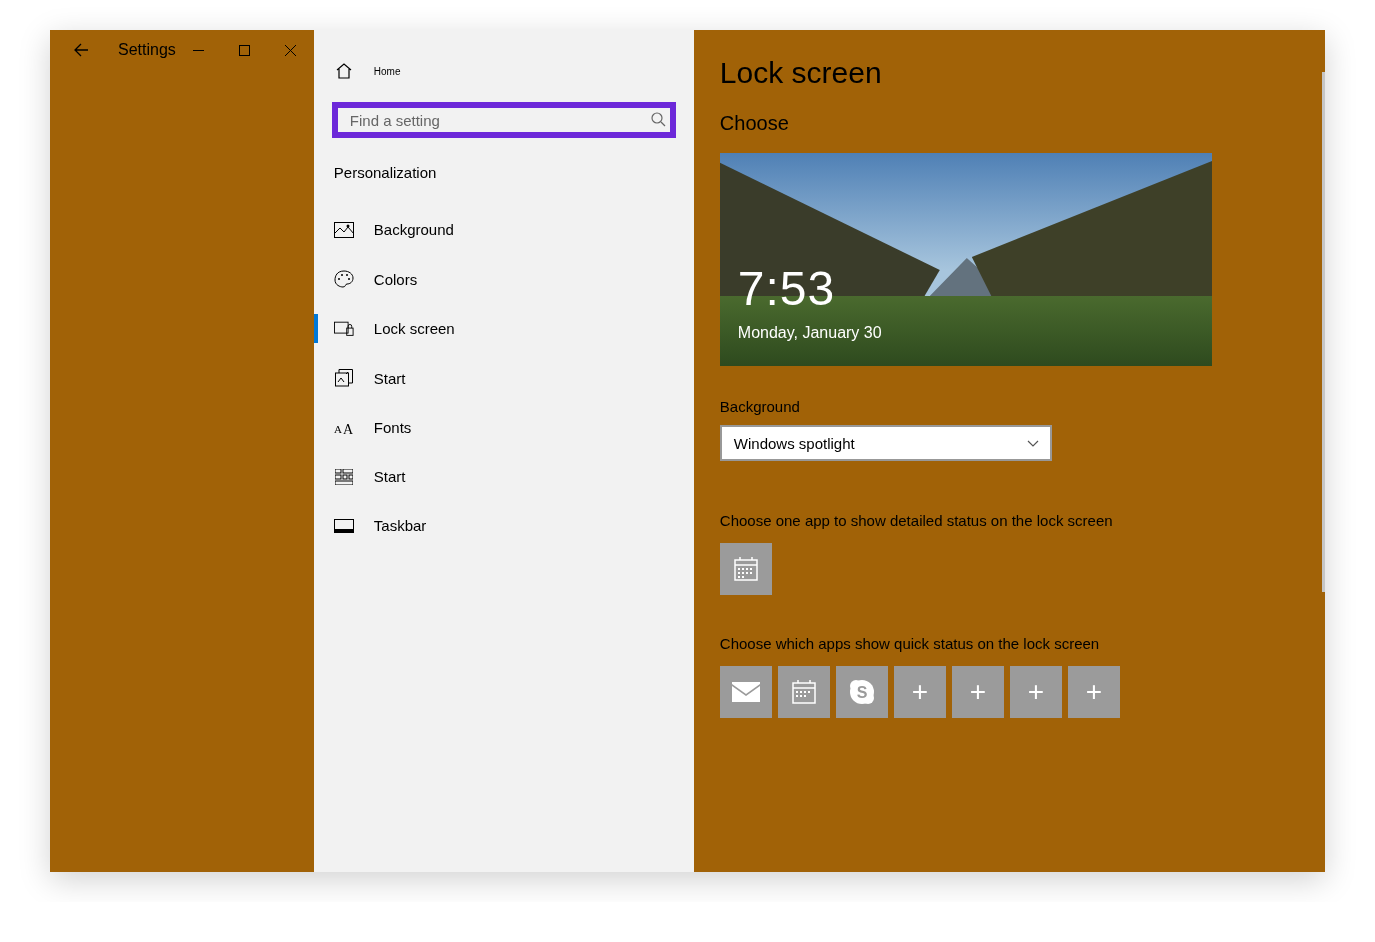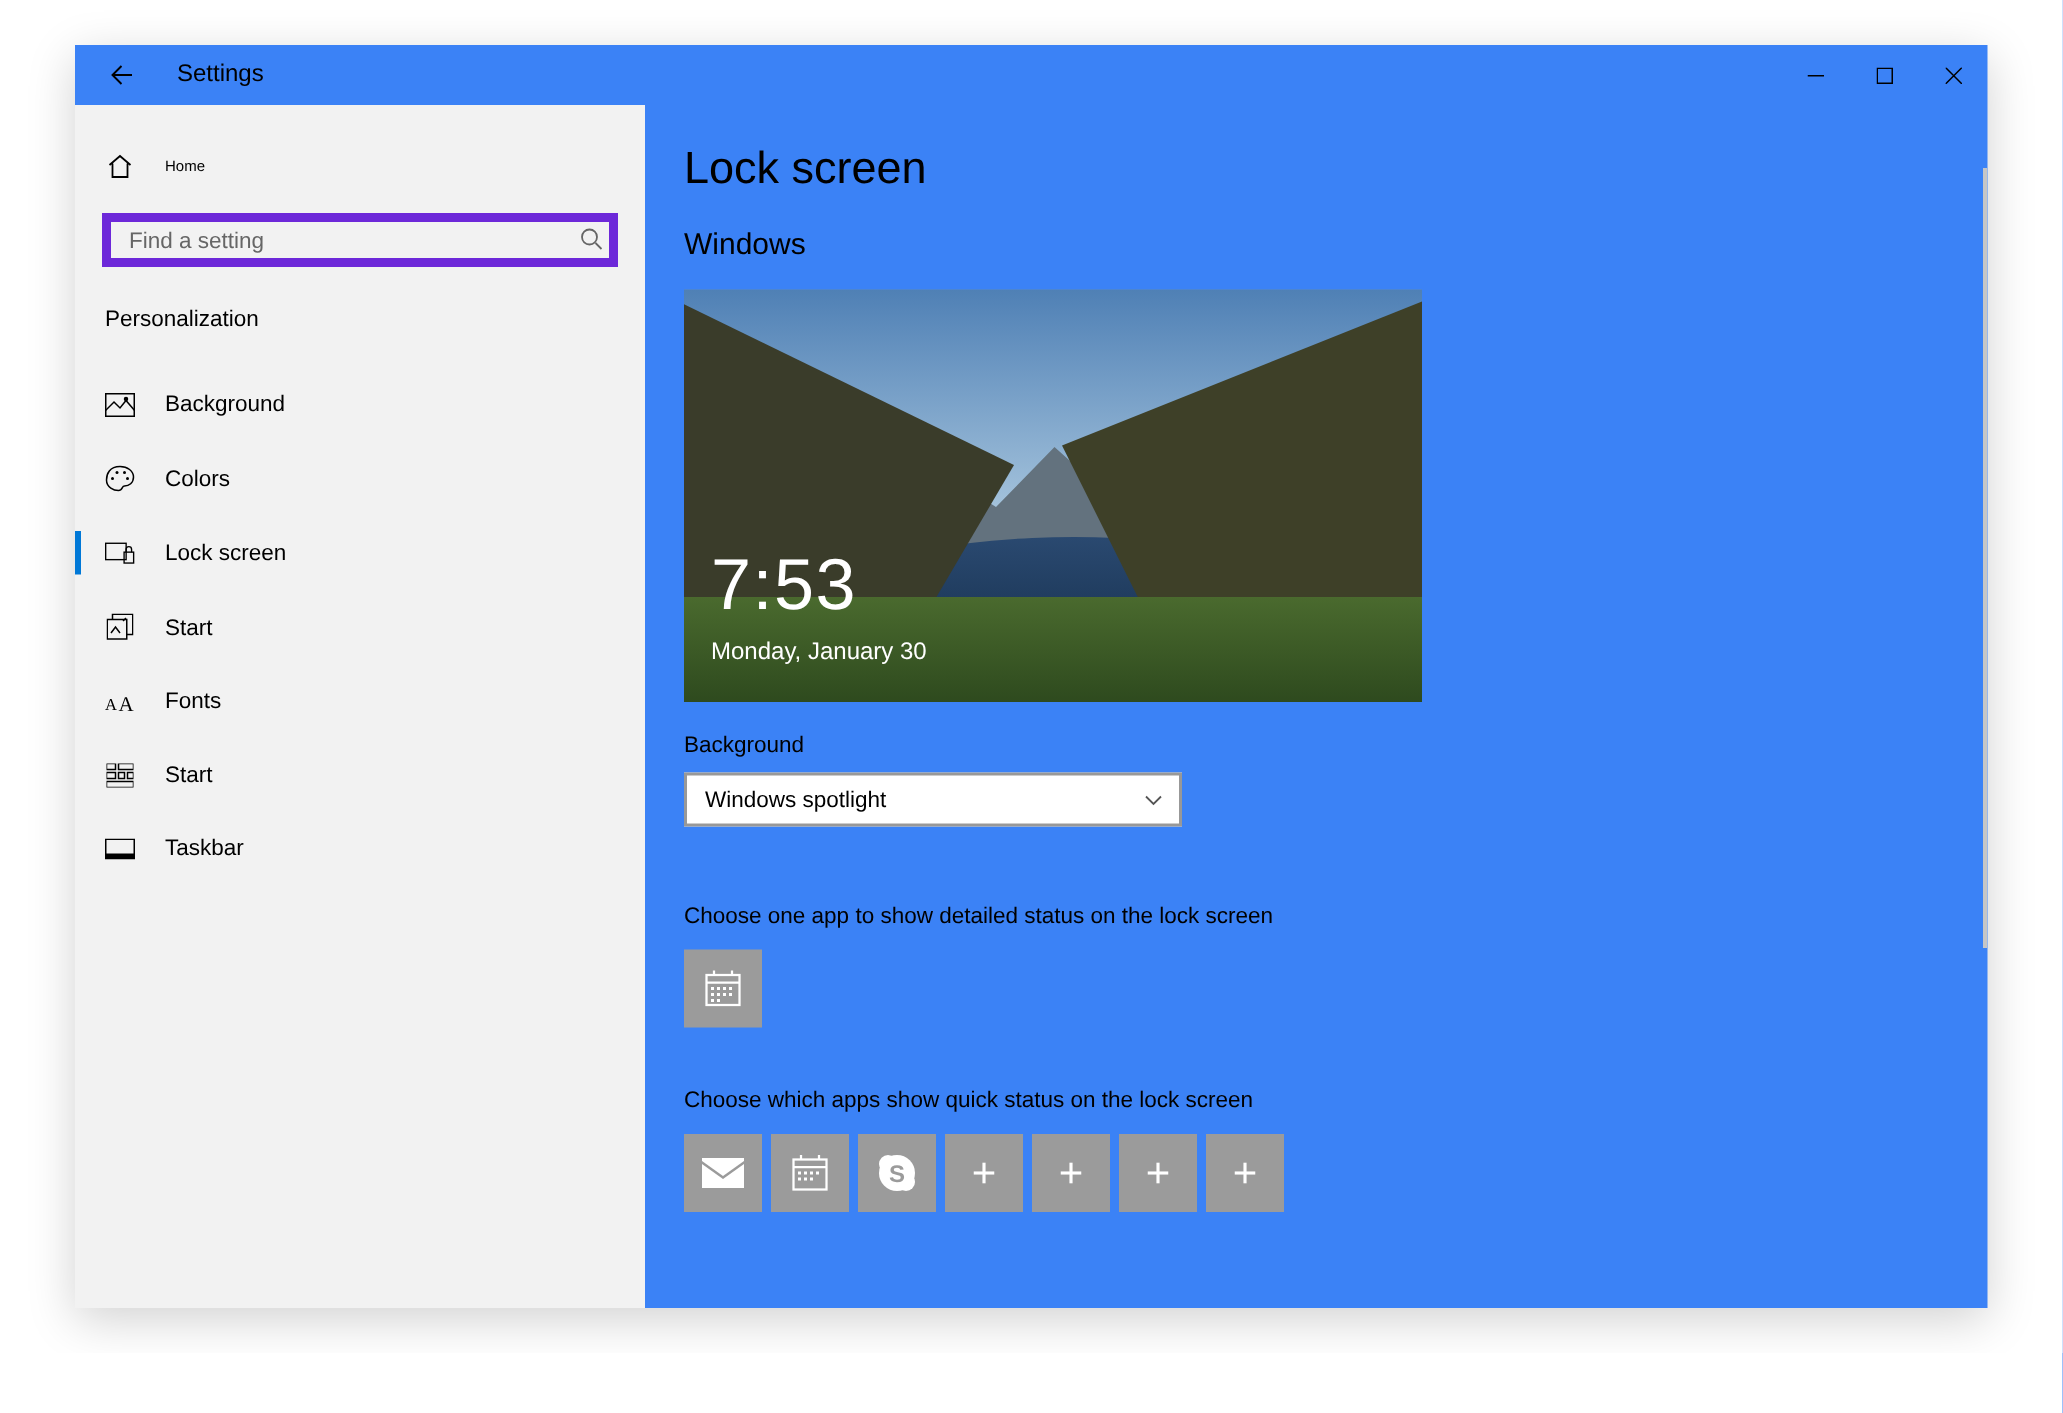--- a/index.html
+++ b/index.html
@@ -1,19 +1,19 @@
 <!DOCTYPE html>
 <html><head>
 <meta charset="utf-8">
 <style>
   * { box-sizing: border-box; }
   html, body { margin:0; padding:0; font-family: "Segoe UI", Arial, sans-serif; background:#fff; color:#000; }
   .window {
-    width:1275px; height:842px; margin:30px auto; background:#3b82f6; box-shadow:0 8px 30px rgba(0,0,0,.18);
-    display:flex; flex-direction:column; position:relative; overflow:hidden;
+    width:1275px; height:842px; margin:30px auto; background:#a16207; box-shadow:0 8px 30px rgba(0,0,0,.18);
+    display:flex; flex-direction:row; position:relative; overflow:hidden;
   }
   .titlebar {
     height:40px; display:flex; align-items:center; justify-content:space-between;
   }
   .titlebar-left { display:flex; align-items:center; gap:28px; padding-left:22px; }
   .back-btn { width:18px; height:18px; display:flex; align-items:center; justify-content:center; cursor:default;}
   .win-controls { display:flex; }
   .win-btn { width:46px; height:32px; display:flex; align-items:center; justify-content:center; }
   .body { flex:1; display:flex; min-height:0; }
   .sidebar { width:380px; background:#f2f2f2; padding-top:18px; display:flex; flex-direction:column; }
@@ -29,21 +29,21 @@
   .nav { display:flex; flex-direction:column; margin-top:12px; }
   .nav-item { display:flex; align-items:center; gap:20px; padding:16px 20px; font-size:15px; position:relative; }
   .nav-item.selected::before {
     content:""; position:absolute; left:0; top:10px; bottom:10px; width:4px; background:#0078d7;
   }
   .icon-wrap { width:20px; display:flex; justify-content:center; color:#333; }
   .content { flex:1; padding:22px 30px 0 26px; overflow:auto; position:relative;}
   .page-title { font-size:30px; font-weight:500; margin:4px 0 22px 0; }
   .subhead { font-size:20px; font-weight:400; margin-bottom:18px;}
   .preview {
-    width:492px; height:275px; position:relative; overflow:hidden; margin-bottom:20px;
+    width:492px; height:213px; position:relative; overflow:hidden; margin-bottom:32px;
     background: linear-gradient(180deg,#5a8cbf 0%, #7ea7cc 35%, #8eb0cc 50%, #355a32 100%);
   }
   .sky { position:absolute; inset:0; background:linear-gradient(180deg,#4f80b5 0%, #a7c5dd 55%);}
   .mtn-back { position:absolute; left:130px; top:90px; width:260px; height:100px;
     background:#6e7f8c; clip-path:polygon(0 100%, 15% 30%, 30% 55%, 45% 15%, 60% 50%, 75% 25%, 90% 60%, 100% 100%);
     filter:brightness(.9);
   }
   .mtn-left { position:absolute; left:-20px; top:0; width:240px; height:260px;
     background:#3a3c2a; clip-path:polygon(0 0, 100% 45%, 65% 100%, 0 100%);
   }
@@ -201,21 +201,21 @@
                 <rect x="0.5" y="10" width="19" height="3.5" fill="#000"></rect>
               </svg>
           </span>
           <span>Taskbar</span>
         </div>
       </div>
     </div>
 
     <div class="content">
       <div class="page-title">Lock screen</div>
-      <div class="subhead">Windows</div>
+      <div class="subhead">Choose</div>
 
       <div class="preview">
         <div class="sky"></div>
         <div class="mtn-back"></div>
         <div class="lake"></div>
         <div class="mtn-left"></div>
         <div class="mtn-right"></div>
         <div class="grass-bottom"></div>
         <div class="ptime">7:53</div>
         <div class="pdate">Monday, January 30</div>

